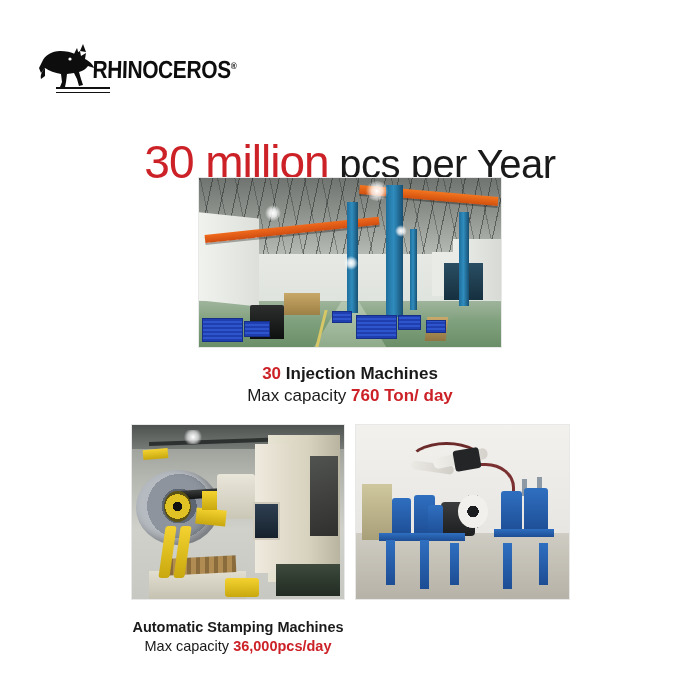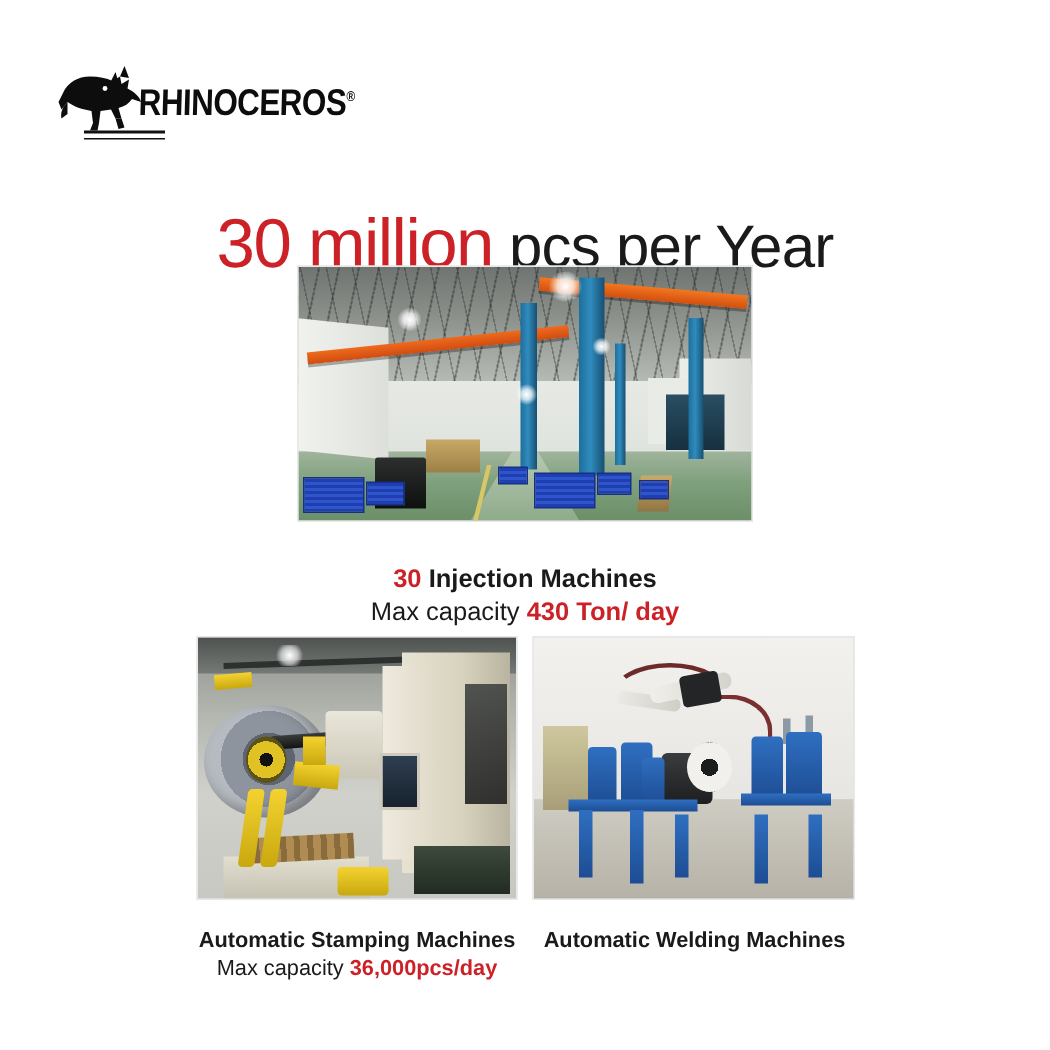--- a/index.html
+++ b/index.html
@@ -378,21 +378,21 @@
     background: #8d9aa5;
   }
 
   
   .caption {
     position: absolute;
     text-align: center;
     line-height: 1.28;
   }
   .cap-main {
-    left: 0; right: 0; top: 363px; margin-top: 12px;
+    left: 0; right: 0; top: 363px;
   }
   .cap-left  { left: 118px; width: 240px; top: 618px; }
   .cap-right { left: 343px; width: 240px; top: 618px; }
 
   .cap-line1 { font-size: 17px; font-weight: bold; color: #1a1a1a; white-space: nowrap; }
   .cap-line2 { font-size: 17px; color: #1a1a1a; white-space: nowrap; }
   .cap-small .cap-line1 { font-size: 14.5px; }
   .cap-small .cap-line2 { font-size: 14.5px; }
   .red { color: #cc2127; font-weight: bold; }
 </style>
@@ -454,21 +454,21 @@
   <div class="layer f-crate c6"></div>
   <div class="layer f-yellowline"></div>
   <div class="layer f-lamp l1"></div>
   <div class="layer f-lamp l2"></div>
   <div class="layer f-lamp l3"></div>
   <div class="layer f-lamp l4"></div>
 </div>
 
 <div class="caption cap-main">
   <div class="cap-line1"><span class="red">30</span><span> Injection Machines</span></div>
-  <div class="cap-line2"><span>Max capacity </span><span class="red">430 Ton/ day</span></div>
+  <div class="cap-line2"><span>Max capacity </span><span class="red">760 Ton/ day</span></div>
 </div>
 
 <div class="photo photo-left">
   <div class="layer s-wall"></div>
   <div class="layer s-ceil"></div>
   <div class="layer s-beam"></div>
   <div class="layer s-light"></div>
   <div class="layer s-press"></div>
   <div class="layer s-press2"></div>
   <div class="layer s-pressdark"></div>
@@ -514,14 +514,13 @@
   <div class="layer w-blue w-table"></div>
   <div class="layer w-blue w-table2"></div>
   <div class="layer w-blue w-leg wl1"></div>
   <div class="layer w-blue w-leg wl2"></div>
   <div class="layer w-blue w-leg wl3"></div>
   <div class="layer w-blue w-leg wl4"></div>
   <div class="layer w-blue w-leg wl5"></div>
 </div>
 
 <div class="caption cap-right cap-small">
-  <div class="cap-line1">Automatic Welding Machines</div>
 </div>
 
 </body></html>

